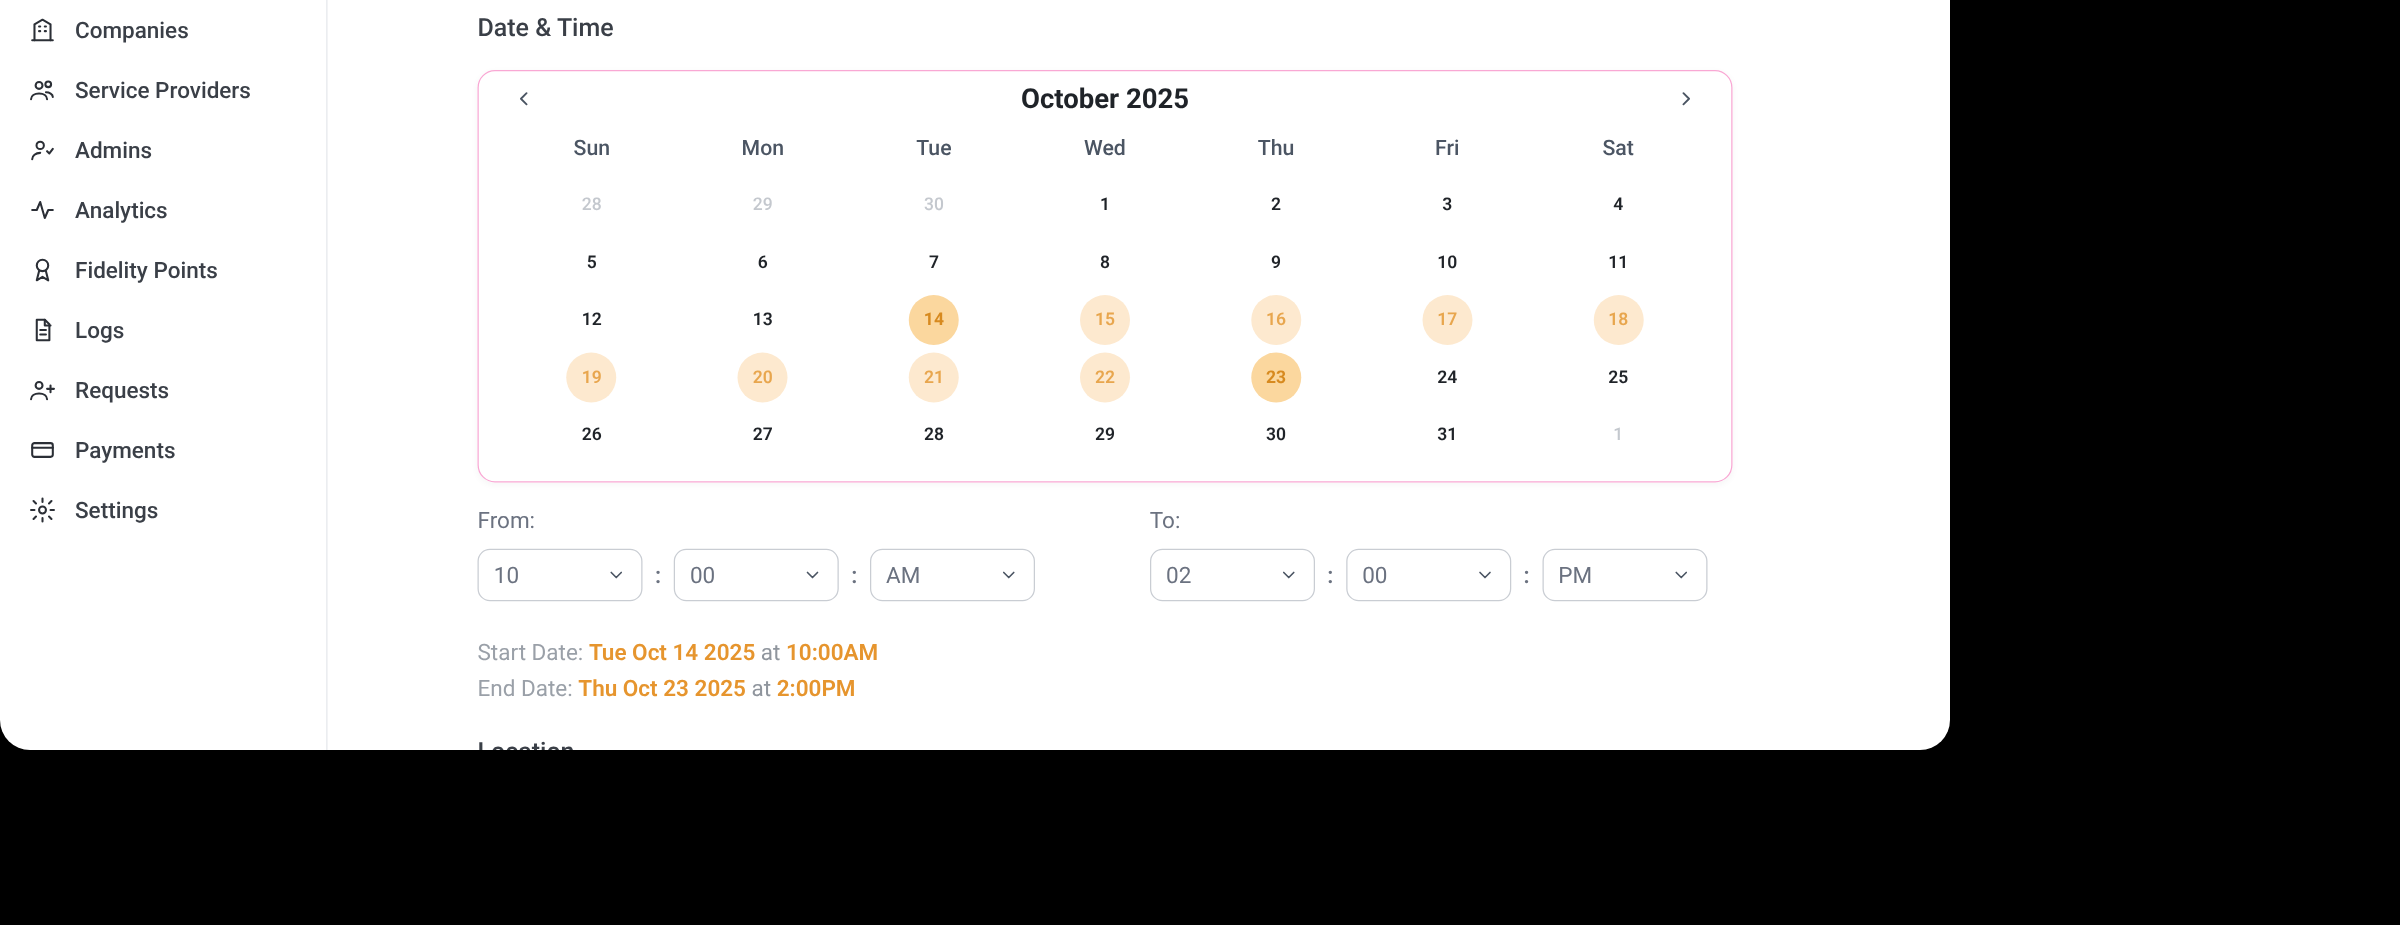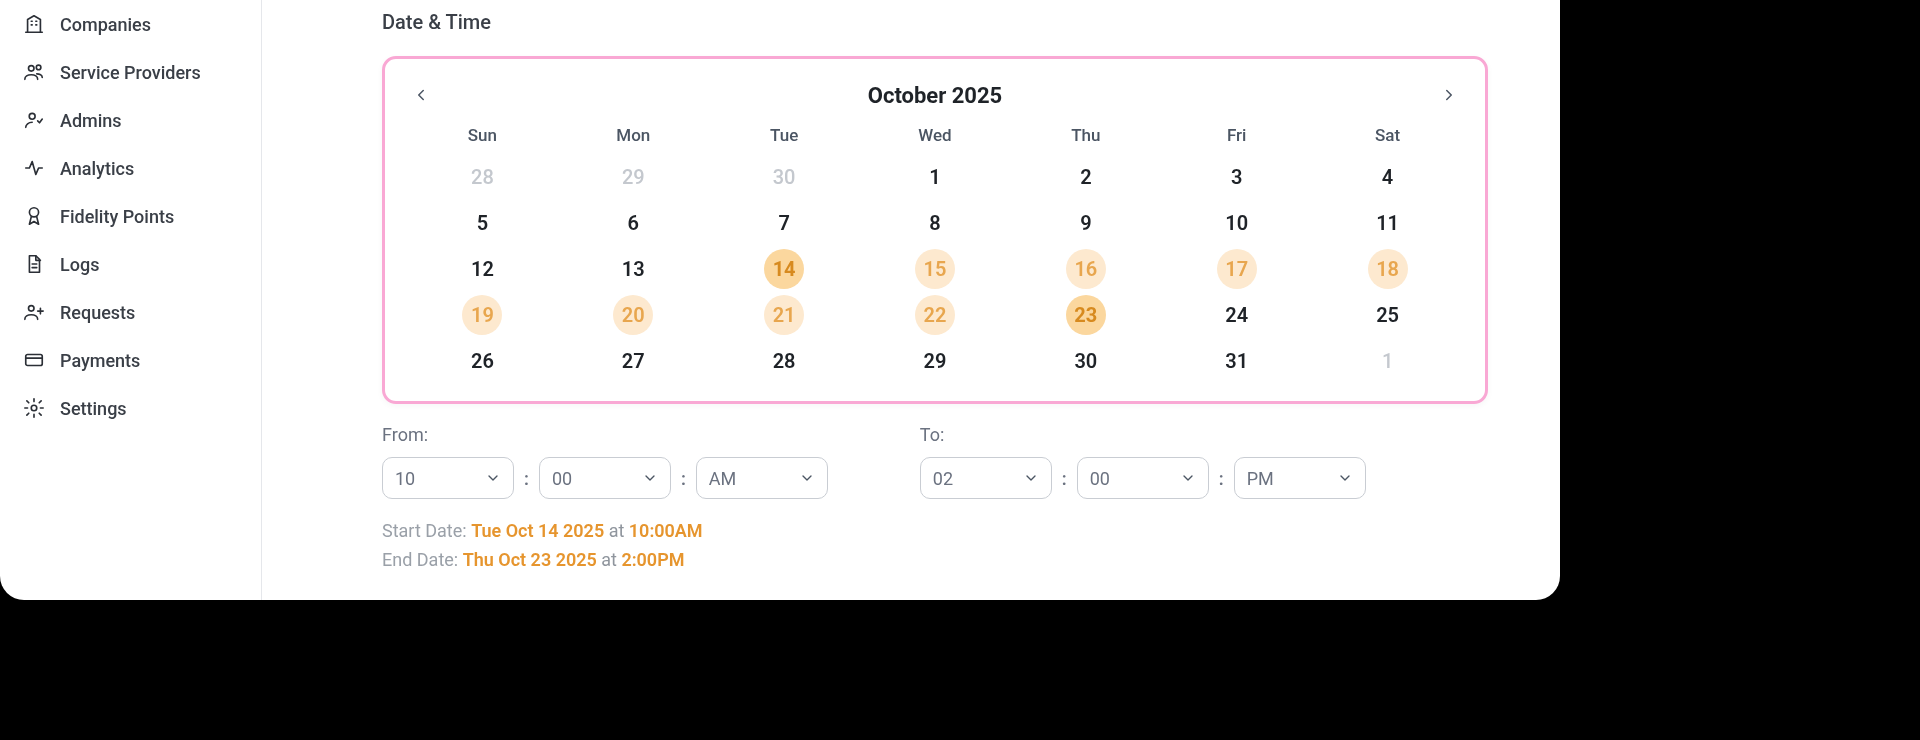--- a/index.html
+++ b/index.html
@@ -19,51 +19,51 @@
     padding:6px 22px; cursor:pointer; color:#3a3f47; font-size:18px; font-weight:500;
   }
   .sidebar-item .icon { width:24px; height:24px; display:flex; align-items:center; justify-content:center; color:#2b2f36; }
   .sidebar-item .icon svg { width:22px; height:22px; stroke:#2b2f36; stroke-width:1.8; fill:none; stroke-linecap:round; stroke-linejoin:round; }
 
   
   .main { flex:1; padding:10px 40px 20px 120px; overflow:hidden; }
   .section-title { font-size:20px; color:#3a3f47; font-weight:500; margin-bottom:22px; }
 
   .calendar-card {
-    border:3px solid #f9a8d4; border-radius:14px; padding:22px 22px 14px;
+    border:1px solid #f9a8d4; border-radius:14px; padding:8px 22px 14px;
     box-shadow:0 2px 6px rgba(0,0,0,0.04);
-    width:1106px;
+    width:1004px;
   }
   .cal-header { display:flex; align-items:center; justify-content:space-between; margin-bottom:10px; }
   .cal-nav { width:28px; height:28px; display:flex; align-items:center; justify-content:center; color:#6b7280; cursor:pointer; }
   .cal-nav svg { width:18px; height:18px; stroke:#4b5563; stroke-width:2; fill:none; stroke-linecap:round; stroke-linejoin:round; }
   .cal-title { font-size:22px; font-weight:700; color:#1f2328; }
 
   .cal-weekdays, .cal-row { display:grid; grid-template-columns:repeat(7,1fr); }
   .cal-weekdays div { text-align:center; color:#4b5563; font-weight:500; font-size:17px; padding:6px 0 12px; }
   .cal-row { }
-  .cal-cell { height:46px; display:flex; justify-content:center; font-size:20px; font-weight:600; color:#1f2328; cursor:pointer; }
+  .cal-cell { height:46px; display:flex; align-items:center; justify-content:center; font-size:14px; font-weight:600; color:#1f2328; cursor:pointer; }
   .cal-cell.muted { color:#c4c8ce; font-weight:500; }
   .cal-cell .chip { width:40px; height:40px; border-radius:50%; display:flex; align-items:center; justify-content:center; }
   .cal-cell.range-mid .chip { background:#fde9cf; color:#e8a64e; font-weight:600; }
   .cal-cell.range-end .chip { background:#fbd79e; color:#d78a1f; font-weight:700; }
 
   .time-row { display:flex; gap:92px; margin-top:20px; width:940px; }
   .time-group { flex:1; }
   .time-label { color:#6b7280; font-size:18px; margin-bottom:12px; }
   .selects { display:flex; align-items:center; gap:10px; }
   .sep { color:#6b7280; font-size:18px; font-weight:600; }
   .select {
     border:1.5px solid #c9cdd3; border-radius:10px; height:42px; min-width:132px;
     display:flex; align-items:center; justify-content:space-between; padding:0 12px;
     color:#6b7280; font-size:18px; cursor:pointer; background:#fff;
   }
   .select svg { width:16px; height:16px; stroke:#4b5563; stroke-width:2; fill:none; stroke-linecap:round; stroke-linejoin:round; }
 
-  .summary { margin-top:18px; font-size:18px; line-height:1.6; }
+  .summary { margin-top:28px; font-size:18px; line-height:1.6; }
   .summary .lbl { color:#9aa0a8; }
   .summary .hl { color:#e6952e; font-weight:600; }
   .summary .mid { color:#8f959d; }
 
   .location-title { margin-top:22px; font-size:20px; color:#3a3f47; font-weight:500; }
 </style>
 </head>
 <body>
 
 <div class="frame">

